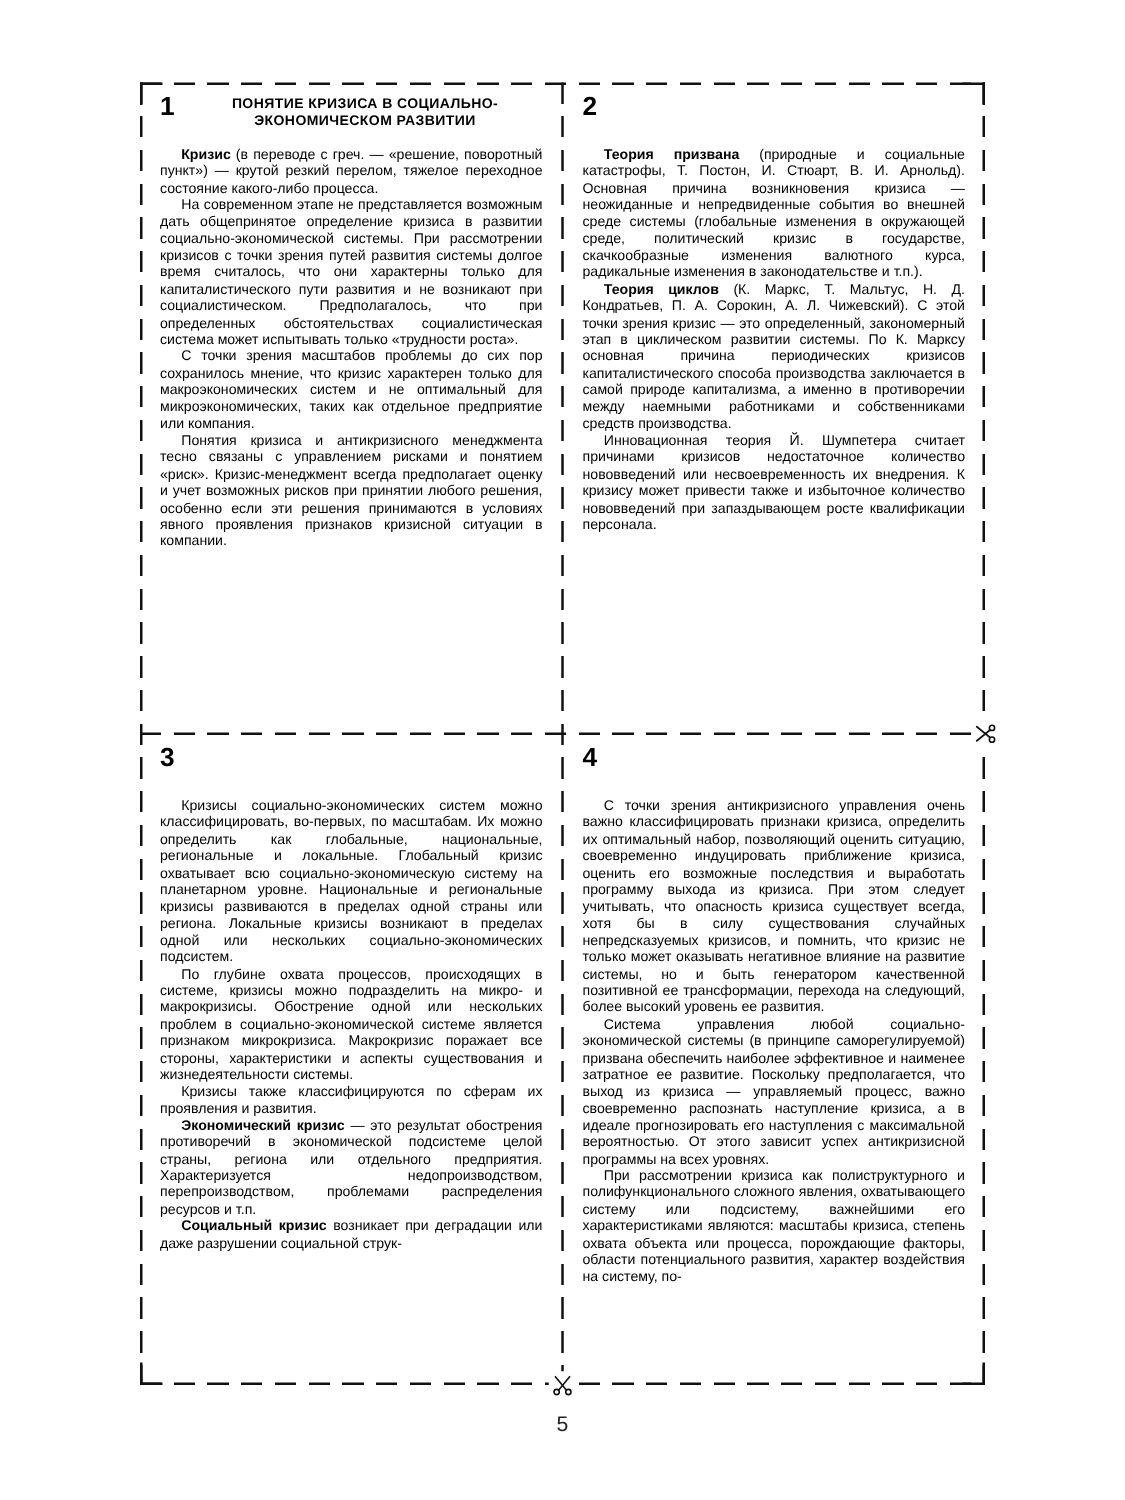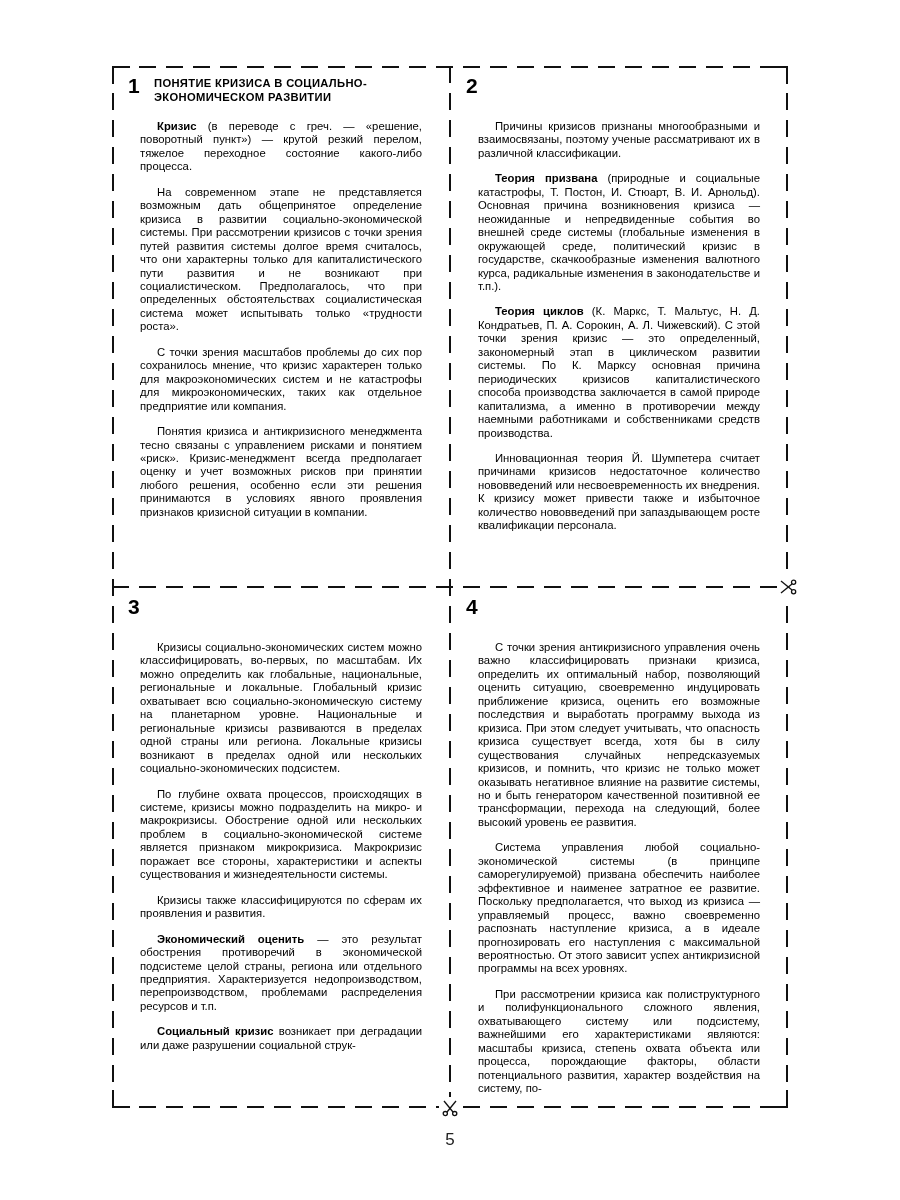--- a/index.html
+++ b/index.html
@@ -120,34 +120,35 @@
     width: 26px;
     flex: 0 0 26px;
     padding-top: 1px;
   }
   .card-title {
     flex: 1 1 auto;
     font-size: 11.2px;
     font-weight: bold;
     letter-spacing: 0.35px;
     line-height: 1.22;
+    text-align: center;
     text-transform: uppercase;
     padding-right: 4px;
     padding-top: 3px;
   }
 
   .card-body {
     font-size: 11.3px;
     line-height: 13.45px;
     text-align: justify;
     text-justify: inter-word;
     hyphens: manual;
   }
   .card-body p {
-    margin: 12px;
+    margin: 0;
     text-indent: 17px;
   }
   .card-body b { font-weight: bold; }
 
   
   .scissors {
     position: absolute;
     width: 22px;
     height: 22px;
     background: #ffffff;
@@ -202,46 +203,45 @@
     <div class="grid">
 
       <div class="card">
         <div class="card-head">
           <div class="card-num">1</div>
           <div class="card-title">ПОНЯТИЕ КРИЗИСА В СОЦИАЛЬНО-ЭКОНОМИЧЕСКОМ РАЗВИТИИ</div>
         </div>
         <div class="card-body">
           <p><b>Кризис</b><span> (в переводе с греч. — «решение, поворотный пункт») — крутой резкий перелом, тяжелое переходное состояние какого-либо процесса.</span></p>
           <p><b></b><span>На современном этапе не представляется возможным дать общепринятое определение кризиса в развитии социально-экономической системы. При рассмотрении кризисов с точки зрения путей развития системы долгое время считалось, что они характерны только для капиталистического пути развития и не возникают при социалистическом. Предполагалось, что при определенных обстоятельствах социалистическая система может испытывать только «трудности роста».</span></p>
-          <p><b></b><span>С точки зрения масштабов проблемы до сих пор сохранилось мнение, что кризис характерен только для макроэкономических систем и не катастрофы для микроэкономических, таких как отдельное предприятие или компания.</span></p>
+          <p><b></b><span>С точки зрения масштабов проблемы до сих пор сохранилось мнение, что кризис характерен только для макроэкономических систем и не оптимальный для микроэкономических, таких как отдельное предприятие или компания.</span></p>
           <p><b></b><span>Понятия кризиса и антикризисного менеджмента тесно связаны с управлением рисками и понятием «риск». Кризис-менеджмент всегда предполагает оценку и учет возможных рисков при принятии любого решения, особенно если эти решения принимаются в условиях явного проявления признаков кризисной ситуации в компании.</span></p>
         </div>
       </div>
 
       <div class="card">
         <div class="card-head">
           <div class="card-num">2</div>
         </div>
         <div class="card-body">
-          <p><b></b><span>Причины кризисов признаны многообразными и взаимосвязаны, поэтому ученые рассматривают их в различной классификации.</span></p>
           <p><b>Теория призвана</b><span> (природные и социальные катастрофы, Т. Постон, И. Стюарт, В. И. Арнольд). Основная причина возникновения кризиса — неожиданные и непредвиденные события во внешней среде системы (глобальные изменения в окружающей среде, политический кризис в государстве, скачкообразные изменения валютного курса, радикальные изменения в законодательстве и т.п.).</span></p>
           <p><b>Теория циклов</b><span> (К. Маркс, Т. Мальтус, Н. Д. Кондратьев, П. А. Сорокин, А. Л. Чижевский). С этой точки зрения кризис — это определенный, закономерный этап в циклическом развитии системы. По К. Марксу основная причина периодических кризисов капиталистического способа производства заключается в самой природе капитализма, а именно в противоречии между наемными работниками и собственниками средств производства.</span></p>
           <p><b></b><span>Инновационная теория Й. Шумпетера считает причинами кризисов недостаточное количество нововведений или несвоевременность их внедрения. К кризису может привести также и избыточное количество нововведений при запаздывающем росте квалификации персонала.</span></p>
         </div>
       </div>
 
       <div class="card">
         <div class="card-head">
           <div class="card-num">3</div>
         </div>
         <div class="card-body">
           <p><b></b><span>Кризисы социально-экономических систем можно классифицировать, во-первых, по масштабам. Их можно определить как глобальные, национальные, региональные и локальные. Глобальный кризис охватывает всю социально-экономическую систему на планетарном уровне. Национальные и региональные кризисы развиваются в пределах одной страны или региона. Локальные кризисы возникают в пределах одной или нескольких социально-экономических подсистем.</span></p>
           <p><b></b><span>По глубине охвата процессов, происходящих в системе, кризисы можно подразделить на микро- и макрокризисы. Обострение одной или нескольких проблем в социально-экономической системе является признаком микрокризиса. Макрокризис поражает все стороны, характеристики и аспекты существования и жизнедеятельности системы.</span></p>
           <p><b></b><span>Кризисы также классифицируются по сферам их проявления и развития.</span></p>
-          <p><b>Экономический оценить</b><span> — это результат обострения противоречий в экономической подсистеме целой страны, региона или отдельного предприятия. Характеризуется недопроизводством, перепроизводством, проблемами распределения ресурсов и т.п.</span></p>
+          <p><b>Экономический кризис</b><span> — это результат обострения противоречий в экономической подсистеме целой страны, региона или отдельного предприятия. Характеризуется недопроизводством, перепроизводством, проблемами распределения ресурсов и т.п.</span></p>
           <p><b>Социальный кризис</b><span> возникает при деградации или даже разрушении социальной струк-</span></p>
         </div>
       </div>
 
       <div class="card">
         <div class="card-head">
           <div class="card-num">4</div>
         </div>
         <div class="card-body">
           <p><b></b><span>С точки зрения антикризисного управления очень важно классифицировать признаки кризиса, определить их оптимальный набор, позволяющий оценить ситуацию, своевременно индуцировать приближение кризиса, оценить его возможные последствия и выработать программу выхода из кризиса. При этом следует учитывать, что опасность кризиса существует всегда, хотя бы в силу существования случайных непредсказуемых кризисов, и помнить, что кризис не только может оказывать негативное влияние на развитие системы, но и быть генератором качественной позитивной ее трансформации, перехода на следующий, более высокий уровень ее развития.</span></p>

